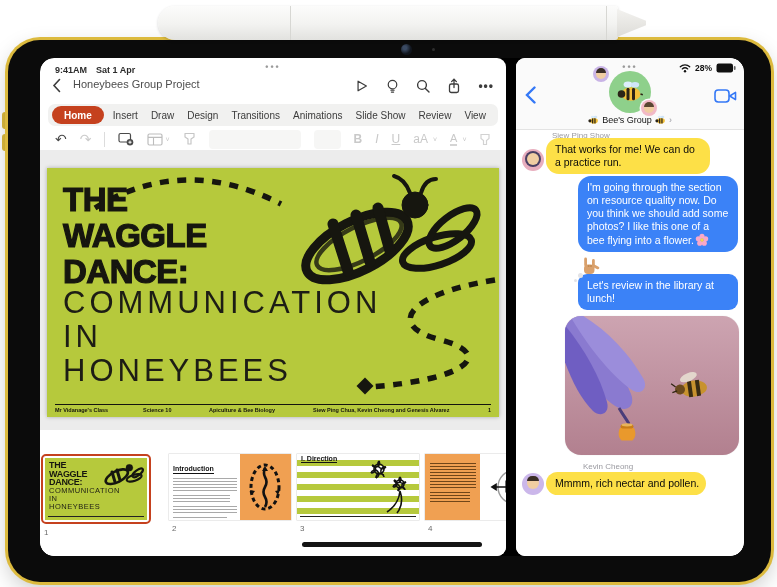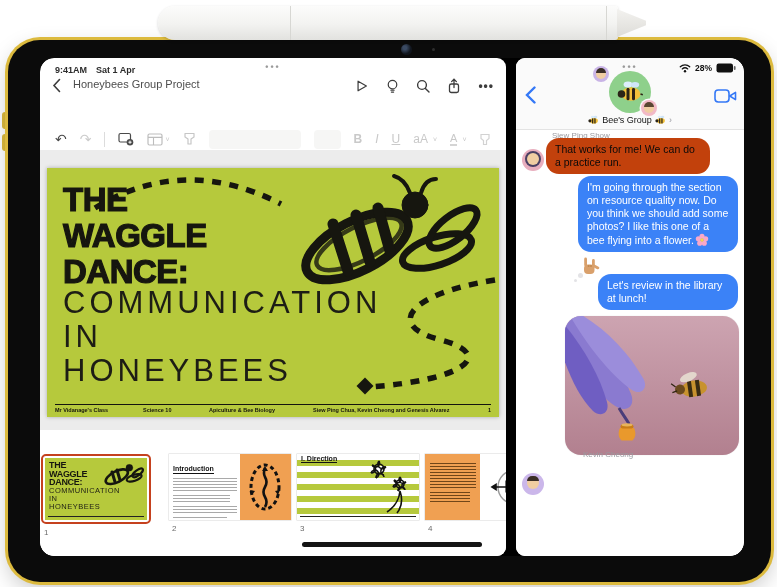--- a/index.html
+++ b/index.html
@@ -118,21 +118,21 @@
   .face { position:relative; width:10px; height:10px; margin:3px auto 0; background:#f0cda2; border-radius:50%; }
   .face .hair { position:absolute; top:-1px; left:0; width:10px; height:4.5px; background:#3a2e26; border-radius:5px 5px 0 0; }
   .face.scarf { box-shadow:0 0 0 2px #4a3f63; }
   .rp-title { position:absolute; top:57px; left:0; right:0; display:flex; align-items:center; justify-content:center; gap:3px;
     font-size:9px; color:#141414; }
   .rp-title .chev { color:#b5b5ba; font-size:9px; font-weight:bold; }
 
   .rp-chat { position:absolute; top:72px; bottom:0; left:0; right:0; background:#fff; }
   .sender { position:absolute; font-size:8px; color:#9a9aa0; }
   .bubble { position:absolute; border-radius:13px; padding:5px 9px; font-size:10.5px; line-height:13px; }
-  .bub-gray { background:#c2410c; color:#0a0a0a; }
+  .bub-gray { background:#fde047; color:#0a0a0a; }
   .bub-blue { background:#3b82f7; color:#fff; }
   .msg-avatar { position:absolute; width:22px; height:22px; border-radius:50%; }
   .msg-avatar .face { width:12px; height:12px; margin-top:4px; }
   .msg-avatar .face .hair { width:12px; height:5px; }
   .reaction { position:absolute; z-index:2; }
   .reaction .dot1 { position:absolute; left:-2px; bottom:-2px; width:5px; height:5px; border-radius:50%; background:#e3e3e6; }
   .reaction .dot2 { position:absolute; left:-6px; bottom:-6px; width:3px; height:3px; border-radius:50%; background:#e3e3e6; }
   .photo-msg { position:absolute; border-radius:16px; overflow:hidden; box-shadow:0 0 1px rgba(0,0,0,.2); }
   .inline-emoji { display:inline-block; vertical-align:-3px; margin-left:1px; }
 </style>
@@ -190,20 +190,31 @@
             <span>
                 <svg width="14" height="16" viewBox="0 0 14 16">
                   <rect x="2.5" y="6" width="9" height="8.5" rx="1.8" stroke="#3d3d3d" stroke-width="1.3" fill="none"></rect>
                   <path d="M7,9.5 V1.5 M4.6,3.6 L7,1.2 L9.4,3.6" stroke="#3d3d3d" stroke-width="1.3" fill="none" stroke-linecap="round"></path>
                 </svg>
               </span>
             <span class="more">•••</span>
           </span>
         </div>
 
+        <nav class="lp-ribbon">
+          <span class="tab tab-active">Home</span>
+          <span class="tab">Insert</span>
+          <span class="tab">Draw</span>
+          <span class="tab">Design</span>
+          <span class="tab">Transitions</span>
+          <span class="tab">Animations</span>
+          <span class="tab">Slide Show</span>
+          <span class="tab">Review</span>
+          <span class="tab">View</span>
+        </nav>
 
         <div class="lp-format">
           <span class="glyph-undo">↶</span>
           <span class="glyph-redo">↷</span>
           <span class="fm-divider"></span>
           <span>
               <svg width="16" height="14" viewBox="0 0 16 14">
                 <rect x="1" y="1.5" width="11.5" height="8.5" rx="1.5" stroke="#4a4a4a" stroke-width="1.2" fill="none"></rect>
                 <circle cx="12" cy="10.2" r="3.3" fill="#4a4a4a"></circle>
                 <path d="M12,8.6 v3.2 M10.4,10.2 h3.2" stroke="#fff" stroke-width="1"></path>
@@ -405,21 +416,21 @@
                 <rect x="12.5" y="9.5" width="7" height="2.8" rx="1.4" transform="rotate(28 16 11)"></rect>
               </g>
               <g fill="#c08850">
                   <circle cx="8.6" cy="10" r="1"></circle>
                   <circle cx="11" cy="10" r="1"></circle>
                 </g>
             </svg>
             <span class="dot1"></span>
             <span class="dot2"></span>
           </div>
-          <div class="bubble bub-blue" style="top:144px;right:6px;width:140px;">Let's review in the library at lunch!</div>
+          <div class="bubble bub-blue" style="top:144px;right:6px;width:160px;border-radius:9px;">Let's review in the library at lunch!</div>
 
           <div class="photo-msg" style="top:186px;right:5px;width:174px;height:139px;">
             <svg width="174" height="139" viewBox="0 0 174 139">
               <defs>
                 <linearGradient id="mauve" x1="0" y1="0" x2="0" y2="1">
                   <stop offset="0" stop-color="#cda4b1"></stop>
                     <stop offset="1" stop-color="#b2808f"></stop>
                 </linearGradient>
               </defs>
               <rect width="174" height="139" fill="url(#mauve)"></rect>
@@ -438,21 +449,22 @@
                 <path d="M-8,4 l-4,-4 M-7,8 l-5,1" stroke="#2e2410" stroke-width="1.2"></path>
               </g>
               <g transform="translate(52,106)">
                 <path d="M3,6 C 1,10 1,15 4.5,18.5 L15.5,18.5 C 19,15 19,10 17,6 Z" fill="#e9992c"></path>
                 <rect x="3.5" y="2.5" width="13" height="4" rx="2" fill="#c97d18"></rect>
                 <ellipse cx="10" cy="2.8" rx="5.5" ry="1.6" fill="#e8b45a"></ellipse>
               </g>
             </svg>
           </div>
 
-          <span class="sender" style="top:320px;left:36px;padding-left:31px;">Kevin Cheong</span>
+          <span class="sender" style="top:332px;left:36px;padding-left:31px;">Kevin Cheong</span>
+          <div class="bubble bub-gray" style="top:342px;left:30px;width:160px;white-space:nowrap;">Mmmm, rich nectar and pollen.</div>
           <div class="msg-avatar" style="left:6px;top:343px;background:#cbb7ea;">
             <div class="face">
                 <div class="hair"></div>
               </div>
           </div>
 
         </div>
 
         <header class="rp-header">
           <div class="handle">•••</div>

